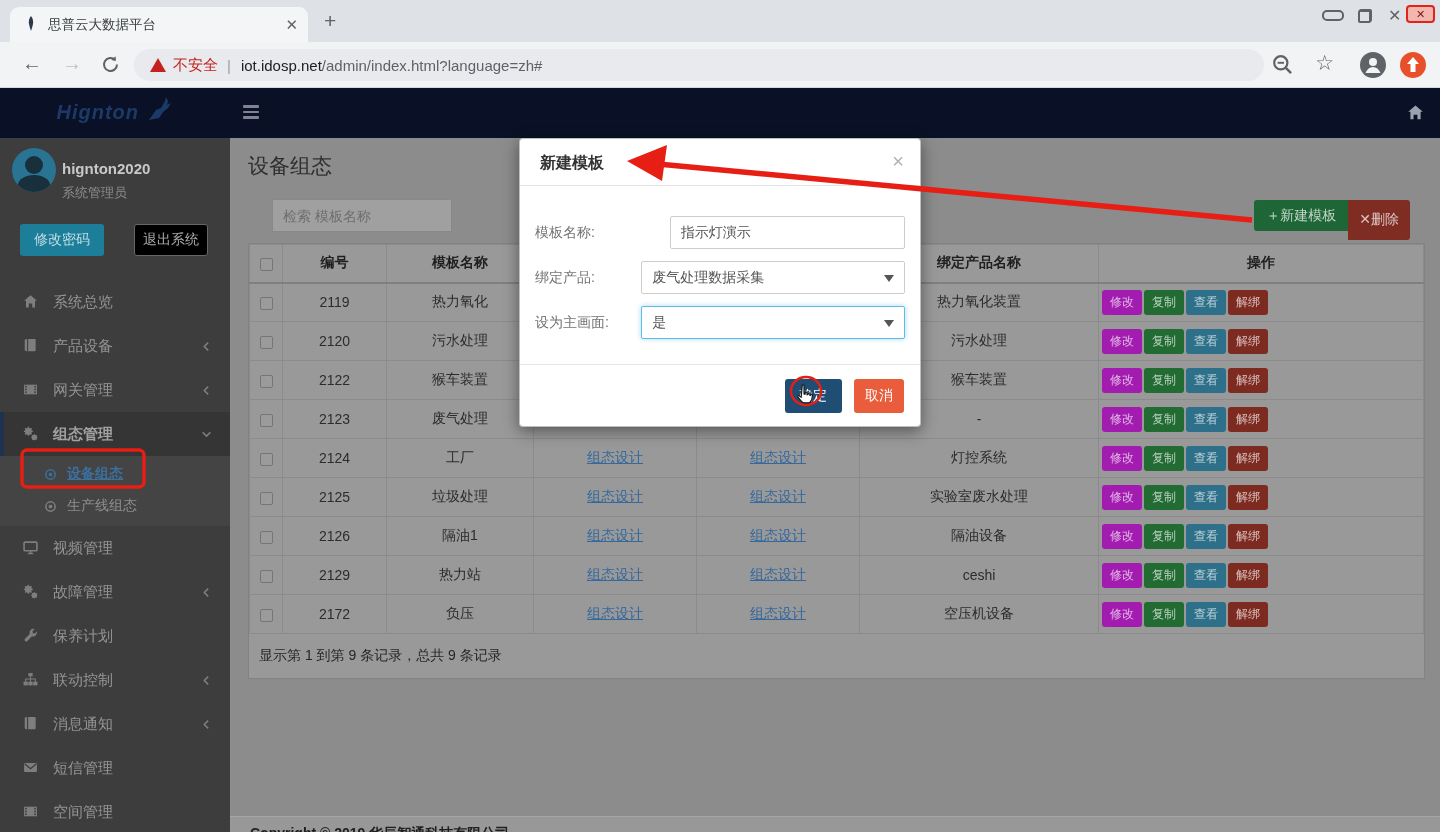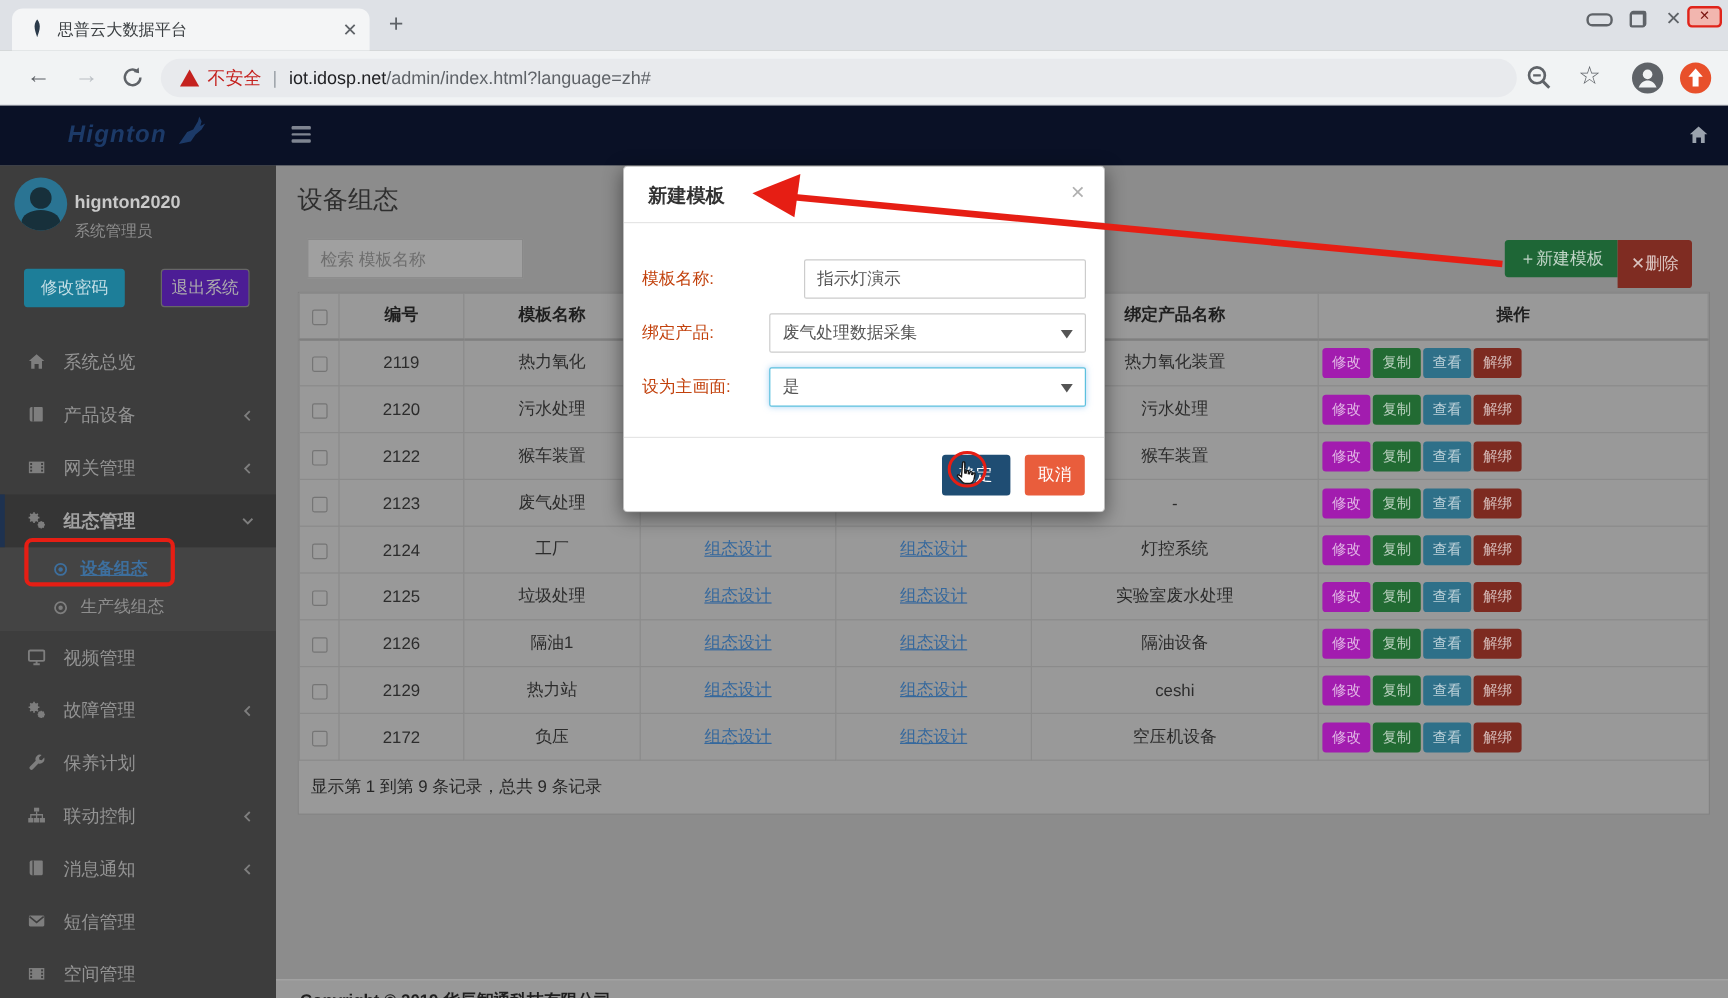--- a/index.html
+++ b/index.html
@@ -42,40 +42,40 @@
   
   .sidebar{position:absolute;left:0;top:138px;width:230px;height:694px;background:#3d3d3d;}
   .user-panel{padding:12px 12px 0 12px;}
   .user-avatar{position:absolute;left:12px;top:10px;width:44px;height:44px;border-radius:50%;background:#2a7493;overflow:hidden;}
   .user-avatar .head{position:absolute;left:13px;top:8px;width:18px;height:18px;border-radius:50%;background:#17303b;}
   .user-avatar .body{position:absolute;left:6px;top:27px;width:32px;height:20px;border-radius:50% 50% 0 0;background:#17303b;}
   .user-name{margin:10px 0 0 50px;font-size:15px;font-weight:bold;color:#c9c9c9;}
   .user-role{margin:7px 0 0 50px;font-size:13px;color:#8d8d8d;}
   .user-btns{display:flex;margin:22px 8px 0 8px;}
   .btn-pwd{width:84px;height:32px;background:#1d7e99;color:#c2dde5;font-size:14px;border:none;border-radius:3px;}
-  .btn-logout{width:74px;height:32px;margin-left:30px;background:#4c1d95;color:#adadad;font-size:14px;border:1px solid #676767;border-radius:3px;}
+  .btn-logout{width:74px;height:32px;margin-left:30px;background:#000000;color:#adadad;font-size:14px;border:1px solid #676767;border-radius:3px;}
   .menu{margin-top:24px;}
   .menu-item{position:relative;height:44px;display:flex;align-items:center;padding-left:23px;color:#949494;font-size:15px;cursor:pointer;}
   .menu-item .icon{width:16px;height:16px;color:#7e7e7e;margin-right:14px;flex:0 0 16px;}
   .menu-item .icon svg{width:15px;height:15px;display:block;}
   .menu-item .chev{position:absolute;right:18px;width:11px;height:11px;margin:0;color:#7e7e7e;}
   .menu-item .chev svg{width:11px;height:11px;}
   .menu-item.active{background:#353535;font-weight:bold;color:#a2a2a2;}
   .menu-item.active:before{content:"";position:absolute;left:0;top:0;bottom:0;width:4px;background:#1e3250;}
   .submenu{background:#444444;padding:2px 0 4px 0;}
   .submenu-item{height:32px;display:flex;align-items:center;padding-left:44px;font-size:14px;color:#8e8e8e;cursor:pointer;}
   .submenu-item .icon{width:13px;height:13px;color:#7e7e7e;margin-right:10px;}
   .submenu-item .icon svg{width:13px;height:13px;display:block;}
   .smi-label.current{color:#3d6f9e;text-decoration:underline;font-weight:bold;}
   .submenu-item.active .icon{color:#3d6f9e;}
 
   
   .content{position:absolute;left:230px;top:138px;width:1210px;height:694px;background:#8c8c8c;}
   .page-title{position:absolute;left:18px;top:14px;font-size:21px;color:#2e2e2e;}
-  .search-input{position:absolute;left:26px;top:61px;width:180px;height:33px;background:#a0a0a0;border:1px solid #898989;padding:0 10px;font-size:14px;color:#3a3a3a;}
+  .search-input{position:absolute;left:42px;top:61px;width:180px;height:33px;background:#a0a0a0;border:1px solid #898989;padding:0 10px;font-size:14px;color:#3a3a3a;}
   .search-input::placeholder{color:#6e6e6e;}
   .topbtns{position:absolute;right:30px;top:62px;display:flex;}
   .btn-add{height:31px;padding:0 12px;background:#1e6636;color:rgba(255,255,255,.72);font-size:14px;border:none;border-radius:3px 0 0 3px;}
   .btn-del{height:40px;padding:0 11px;background:#7f2c22;color:rgba(255,255,255,.72);font-size:14px;border:none;border-radius:0 3px 3px 0;}
   .tablebox{position:absolute;left:18px;top:105px;width:1177px;background:#999999;border:1px solid #828282;}
   table.grid{border-collapse:collapse;table-layout:fixed;width:100%;}
   .grid th{height:38px;font-size:14px;font-weight:bold;color:#1f1f1f;border:1px solid #8b8b8b;border-bottom:2px solid #7f7f7f;text-align:center;}
   .grid td{height:39px;font-size:14px;color:#2c2c2c;border:1px solid #8b8b8b;text-align:center;padding:0 4px;}
   .checkbox{display:inline-block;width:13px;height:13px;background:#9b9b9b;border:1px solid #757575;border-radius:2px;vertical-align:middle;}
   a.design-link{color:#35689d;text-decoration:underline;font-size:14px;cursor:pointer;}
@@ -85,21 +85,21 @@
   .summary{padding:13px 10px;font-size:14px;color:#262626;}
   .copyright{position:absolute;left:0;right:0;top:678px;height:20px;background:#989898;border-top:1px solid #a6a6a6;padding:8px 0 0 20px;font-size:14px;font-weight:bold;color:#1f1f1f;overflow:hidden;}
 
   
   .modal{position:absolute;left:519px;top:138px;width:402px;height:289px;background:#fff;border:1px solid rgba(0,0,0,.25);border-radius:4px;box-shadow:0 4px 16px rgba(0,0,0,.45);z-index:50;}
   .modal-header{height:47px;border-bottom:1px solid #e5e5e5;position:relative;}
   .modal-title{position:absolute;left:20px;top:14px;font-size:16px;font-weight:bold;color:#333;}
   .modal-close{position:absolute;right:16px;top:11px;font-size:20px;color:#b0b0b0;cursor:pointer;}
   .modal-body{padding:30px 15px 0 15px;}
   .field-row{display:flex;align-items:center;margin-bottom:12px;}
-  .field-label{width:109px;font-size:14px;color:#c2410c;}
+  .field-label{width:109px;font-size:14px;color:#737373;}
   .field-input{width:270px;height:33px;border:1px solid #ccc;border-radius:2px;padding:0 10px;font-size:14px;color:#555;margin-left:41px;}
   .fake-select{position:relative;width:270px;height:33px;border:1px solid #ccc;border-radius:2px;display:flex;align-items:center;padding:0 10px;font-size:14px;color:#555;cursor:pointer;background:#fff;}
   .fake-select.focused{border:1px solid #5bc0de;box-shadow:0 0 5px rgba(102,175,233,.55);}
   .caret{position:absolute;right:10px;top:13px;width:0;height:0;border-left:5px solid transparent;border-right:5px solid transparent;border-top:7px solid #555;}
   .modal-footer{position:absolute;left:0;right:0;bottom:0;height:62px;border-top:1px solid #e5e5e5;text-align:right;padding:14px 16px 0 0;}
   .btn-ok{width:57px;height:34px;background:#1f4d73;color:#fff;border:none;border-radius:3px;font-size:14px;}
   .btn-cancel{width:50px;height:34px;margin-left:8px;background:#e95d3c;color:#fff;border:none;border-radius:3px;font-size:14px;}
 
   
   .annot{position:absolute;left:0;top:0;width:1440px;height:832px;z-index:100;pointer-events:none;}

